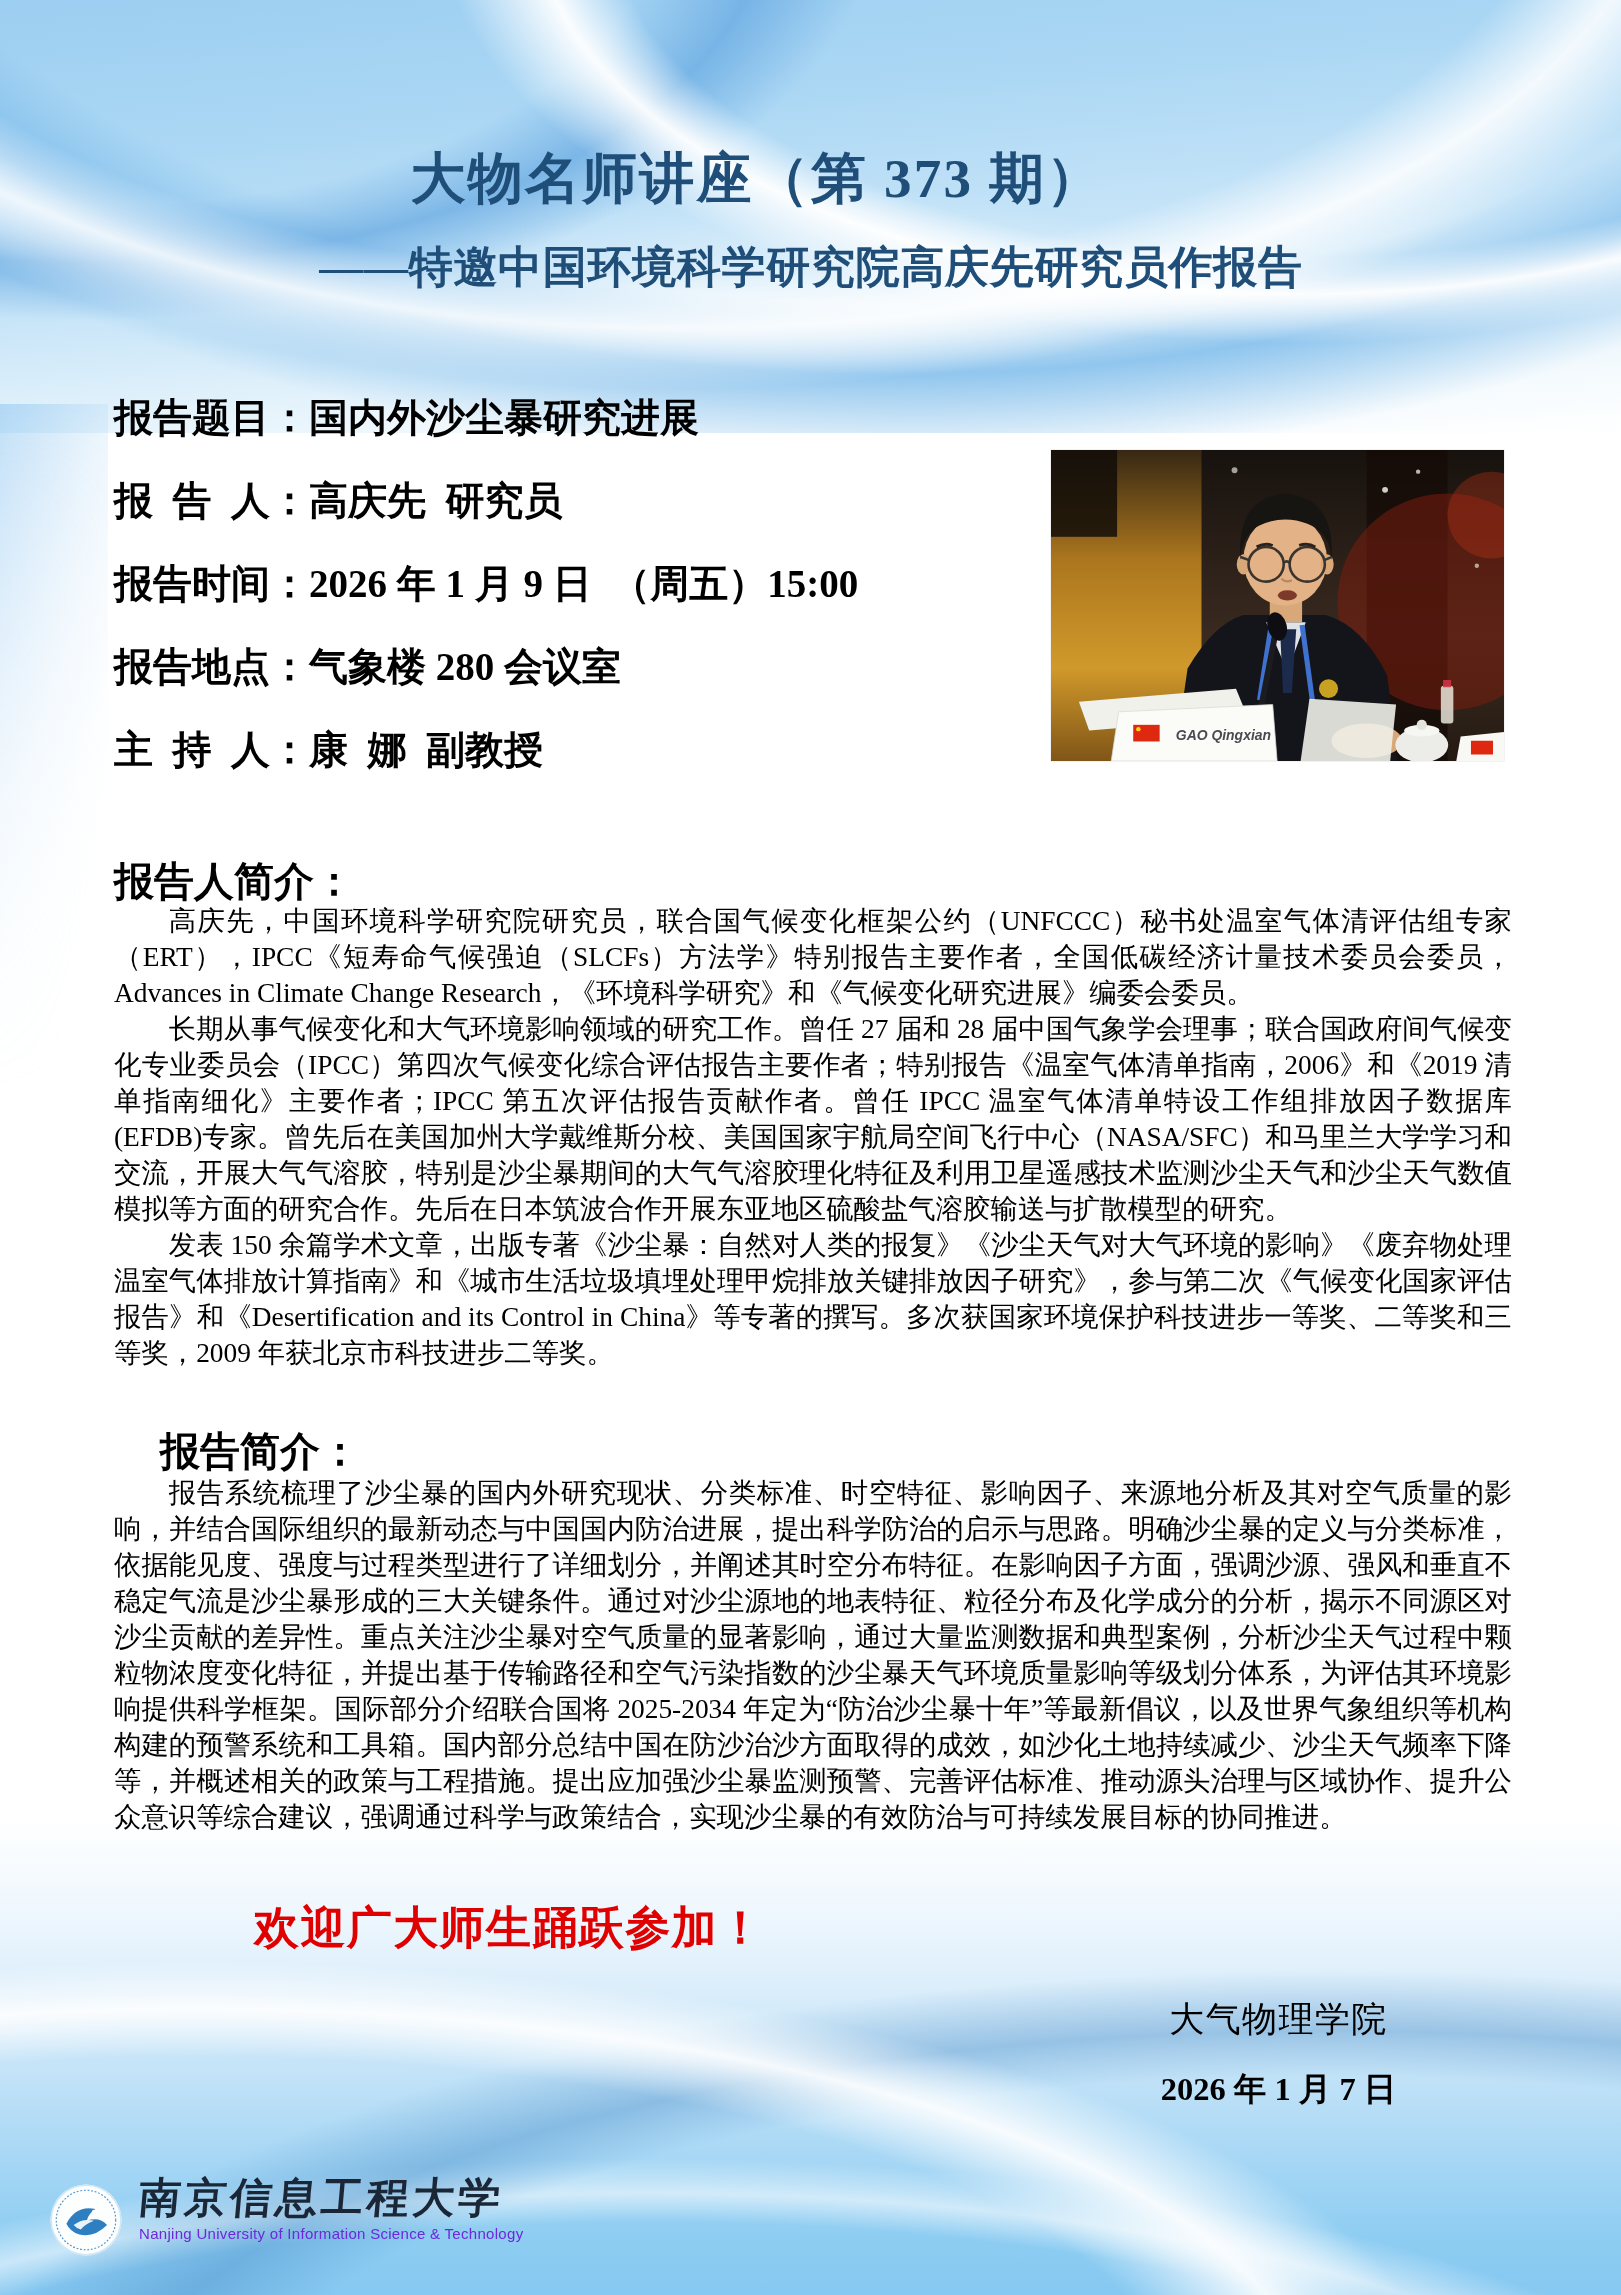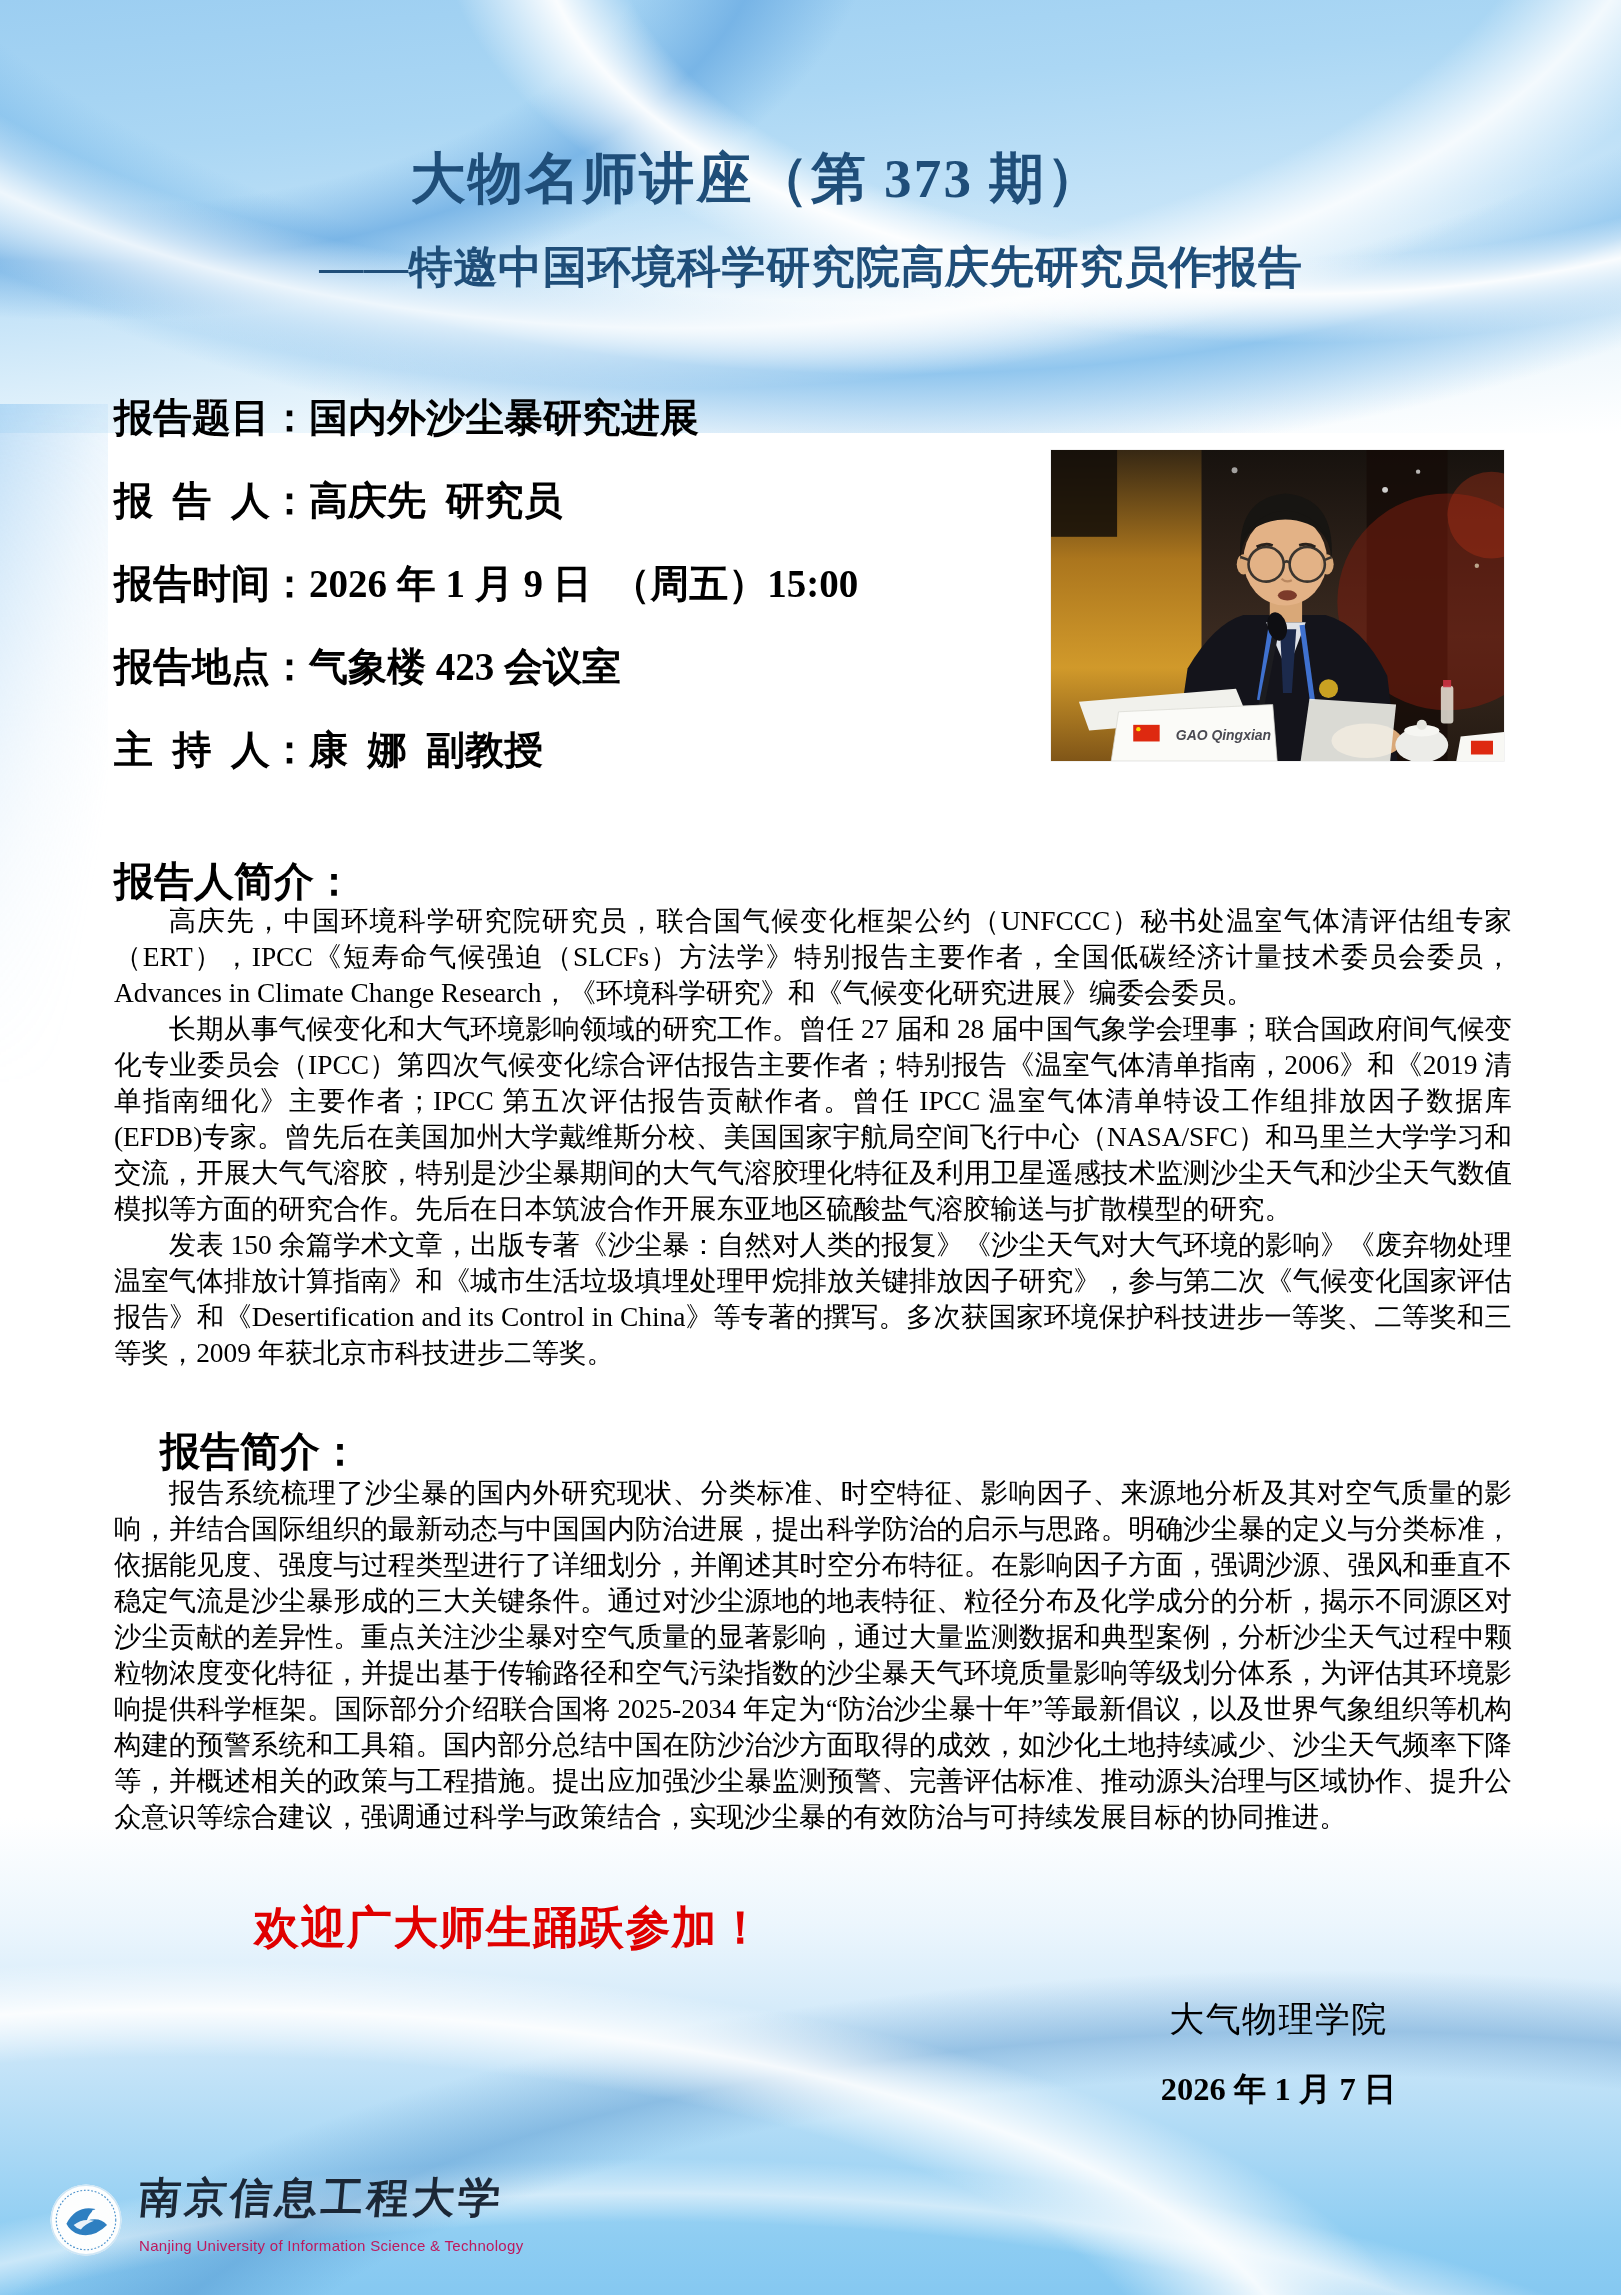--- a/index.html
+++ b/index.html
@@ -85,41 +85,41 @@
   .signoff-date { font-size:32.5px; font-weight:bold; }
 
   
   .footer-logo { position:absolute; left:49px; top:2176px; display:flex; gap:16px; }
   .badge { width:74px; height:74px; margin-top:7.2px; flex:0 0 auto; }
   .uni-cn {
     font-size:42px; font-weight:bold; color:#1b2736;
     letter-spacing:3.6px; transform:skewX(-5deg); line-height:1.05;
   }
   .uni-en {
-    margin-top:17px; font-size:15px; color:#be185d; letter-spacing:0.3px;
+    margin-top:5px; font-size:15px; color:#6d28d9; letter-spacing:0.3px;
     font-family:"Liberation Sans","DejaVu Sans",sans-serif;
   }
 </style>
 </head>
 <body>
 
 <div class="page">
 
   <div class="bg-top"></div>
   <div class="bg-left-streak"></div>
   <div class="bg-bottom"></div>
 
   <div class="title">大物名师讲座（第 373 期）</div>
   <div class="subtitle">——特邀中国环境科学研究院高庆先研究员作报告</div>
 
   <div class="details">
     <div class="detail-line"><span>报告题目：</span><span>国内外沙尘暴研究进展</span></div>
     <div class="detail-line"><span>报 告 人：</span><span>高庆先 研究员</span></div>
     <div class="detail-line"><span>报告时间：</span><span>2026 年 1 月 9 日 （周五）15:00</span></div>
-    <div class="detail-line"><span>报告地点：</span><span>气象楼 423 会议室</span></div>
+    <div class="detail-line"><span>报告地点：</span><span>气象楼 280 会议室</span></div>
     <div class="detail-line"><span>主 持 人：</span><span>康 娜 副教授</span></div>
   </div>
 
   <div class="photo">
     <svg viewBox="0 0 617 430" preserveAspectRatio="none">
       <defs>
         <linearGradient id="goldGrad" x1="0" y1="0" x2="0" y2="1">
           <stop offset="0" stop-color="#3a2a14"></stop>
           <stop offset="0.35" stop-color="#b97f1e"></stop>
           <stop offset="0.7" stop-color="#e2a62c"></stop>

